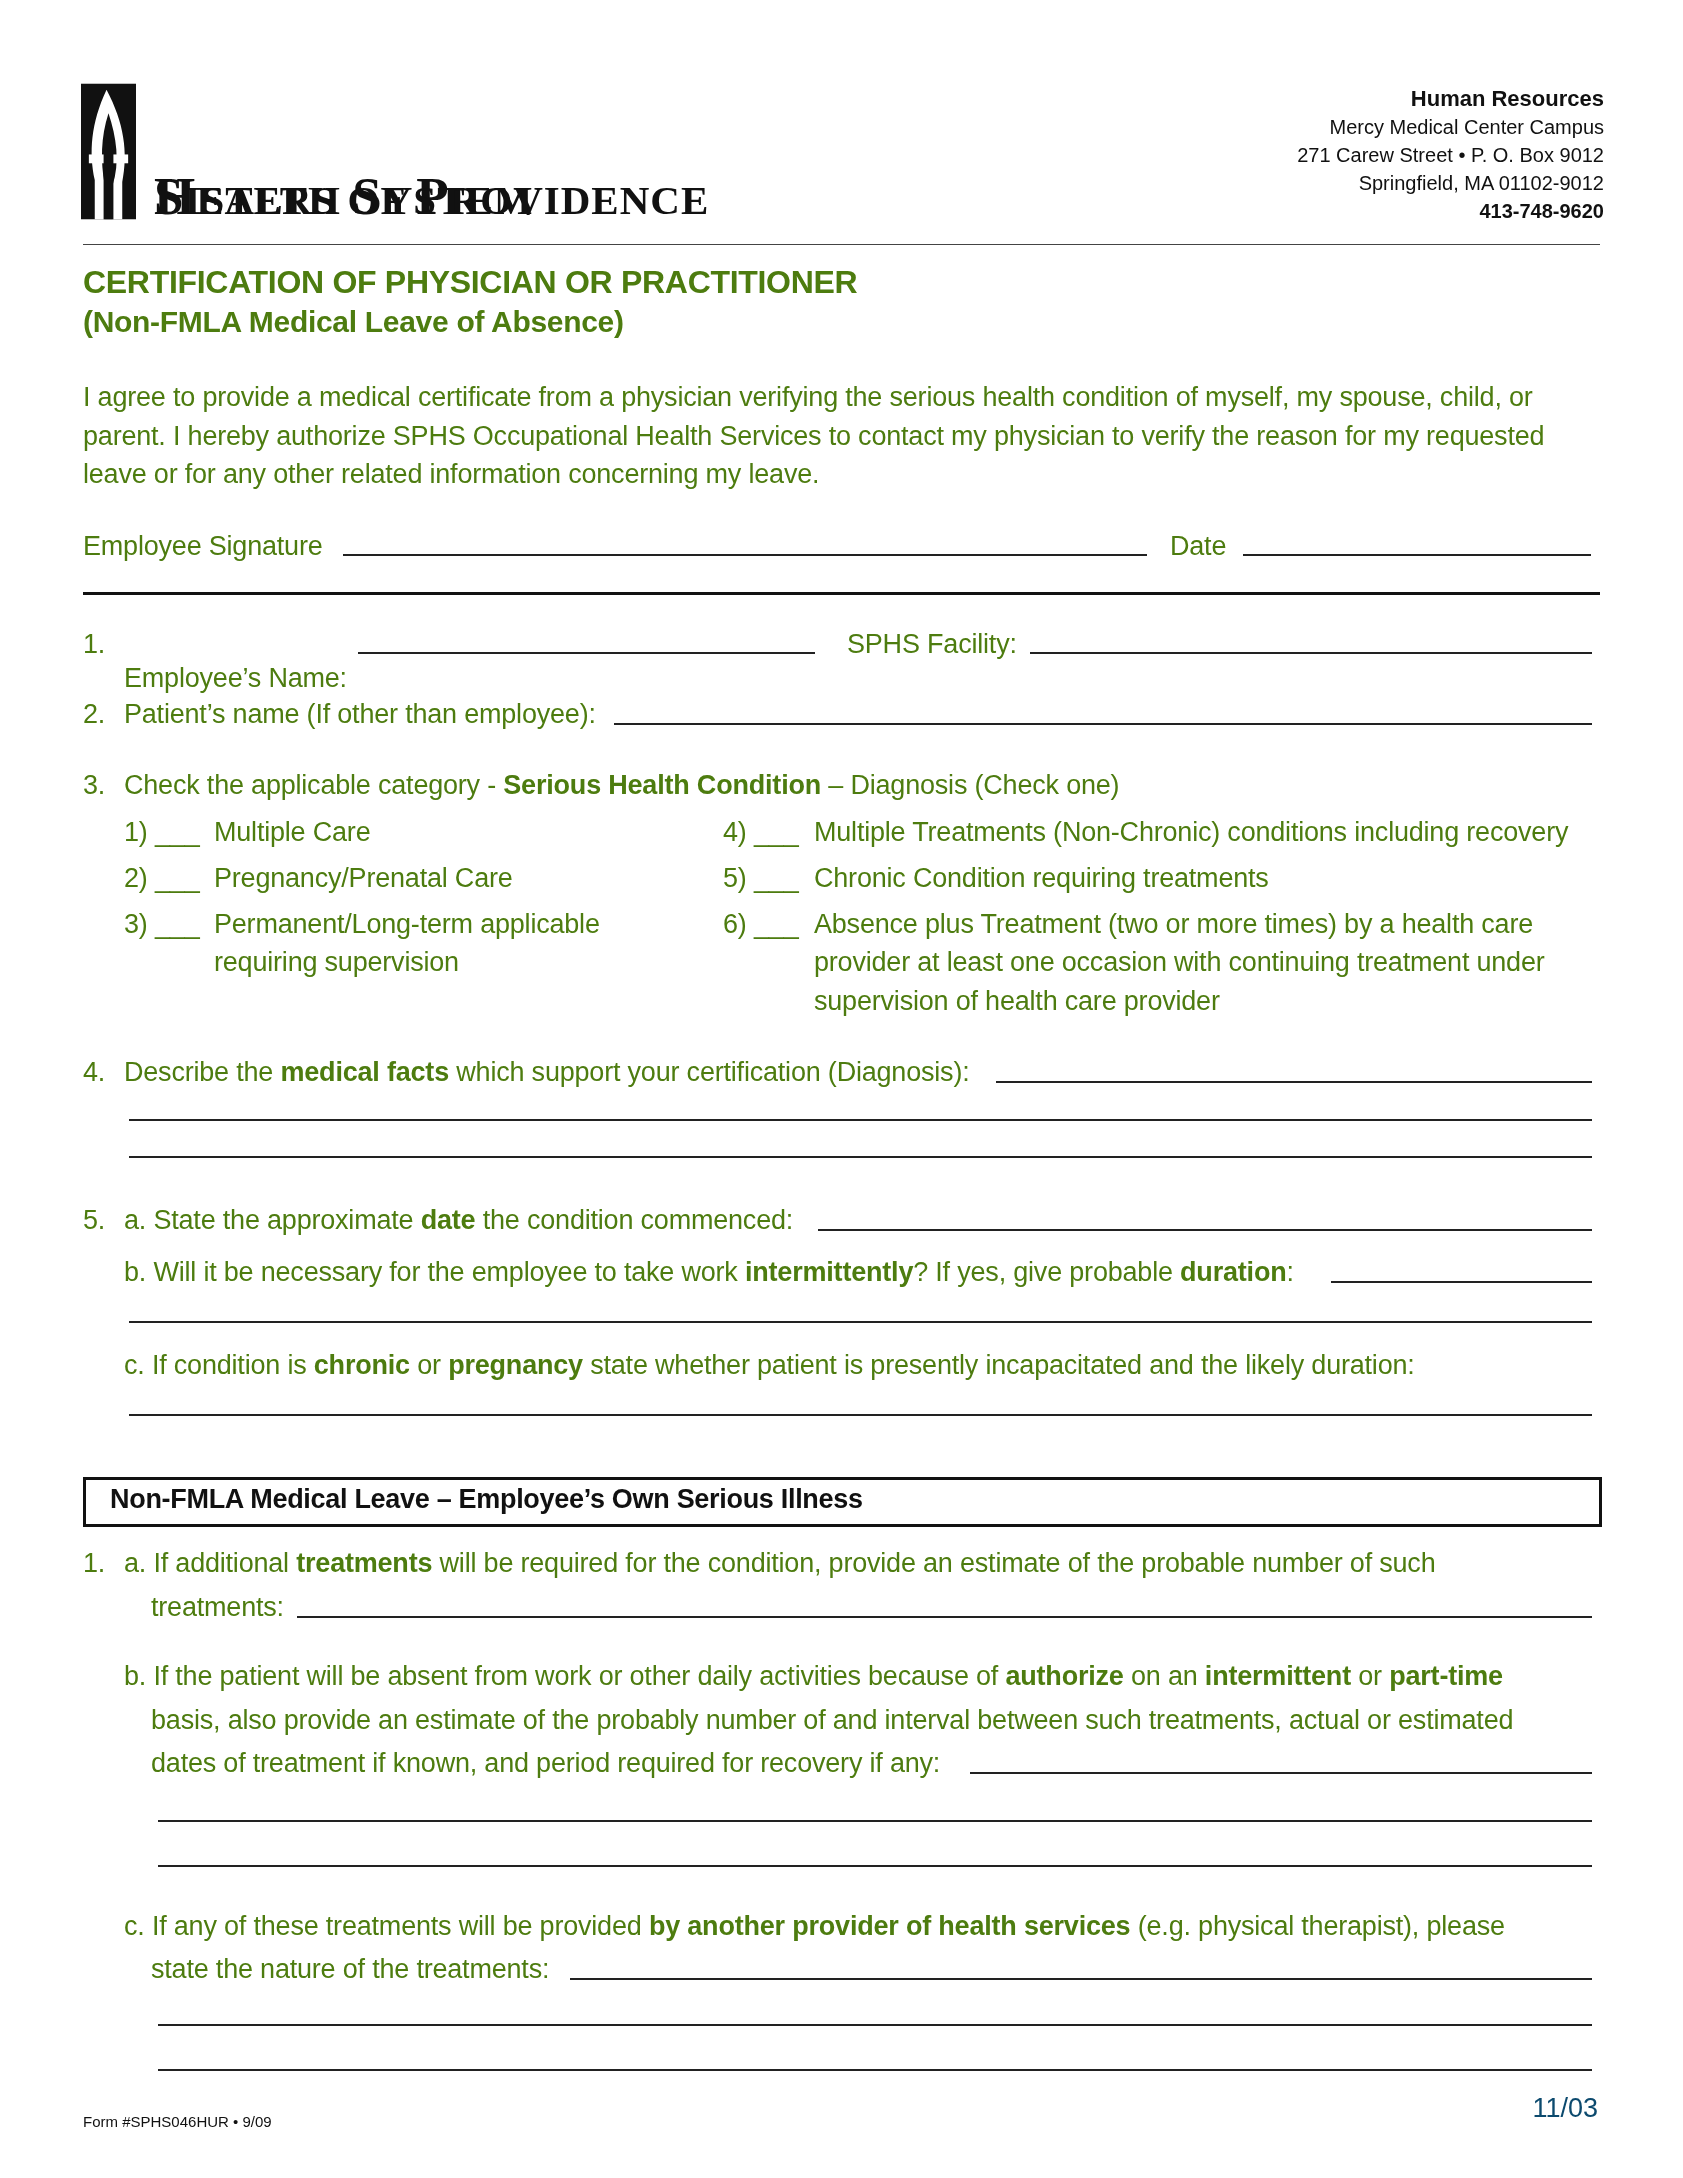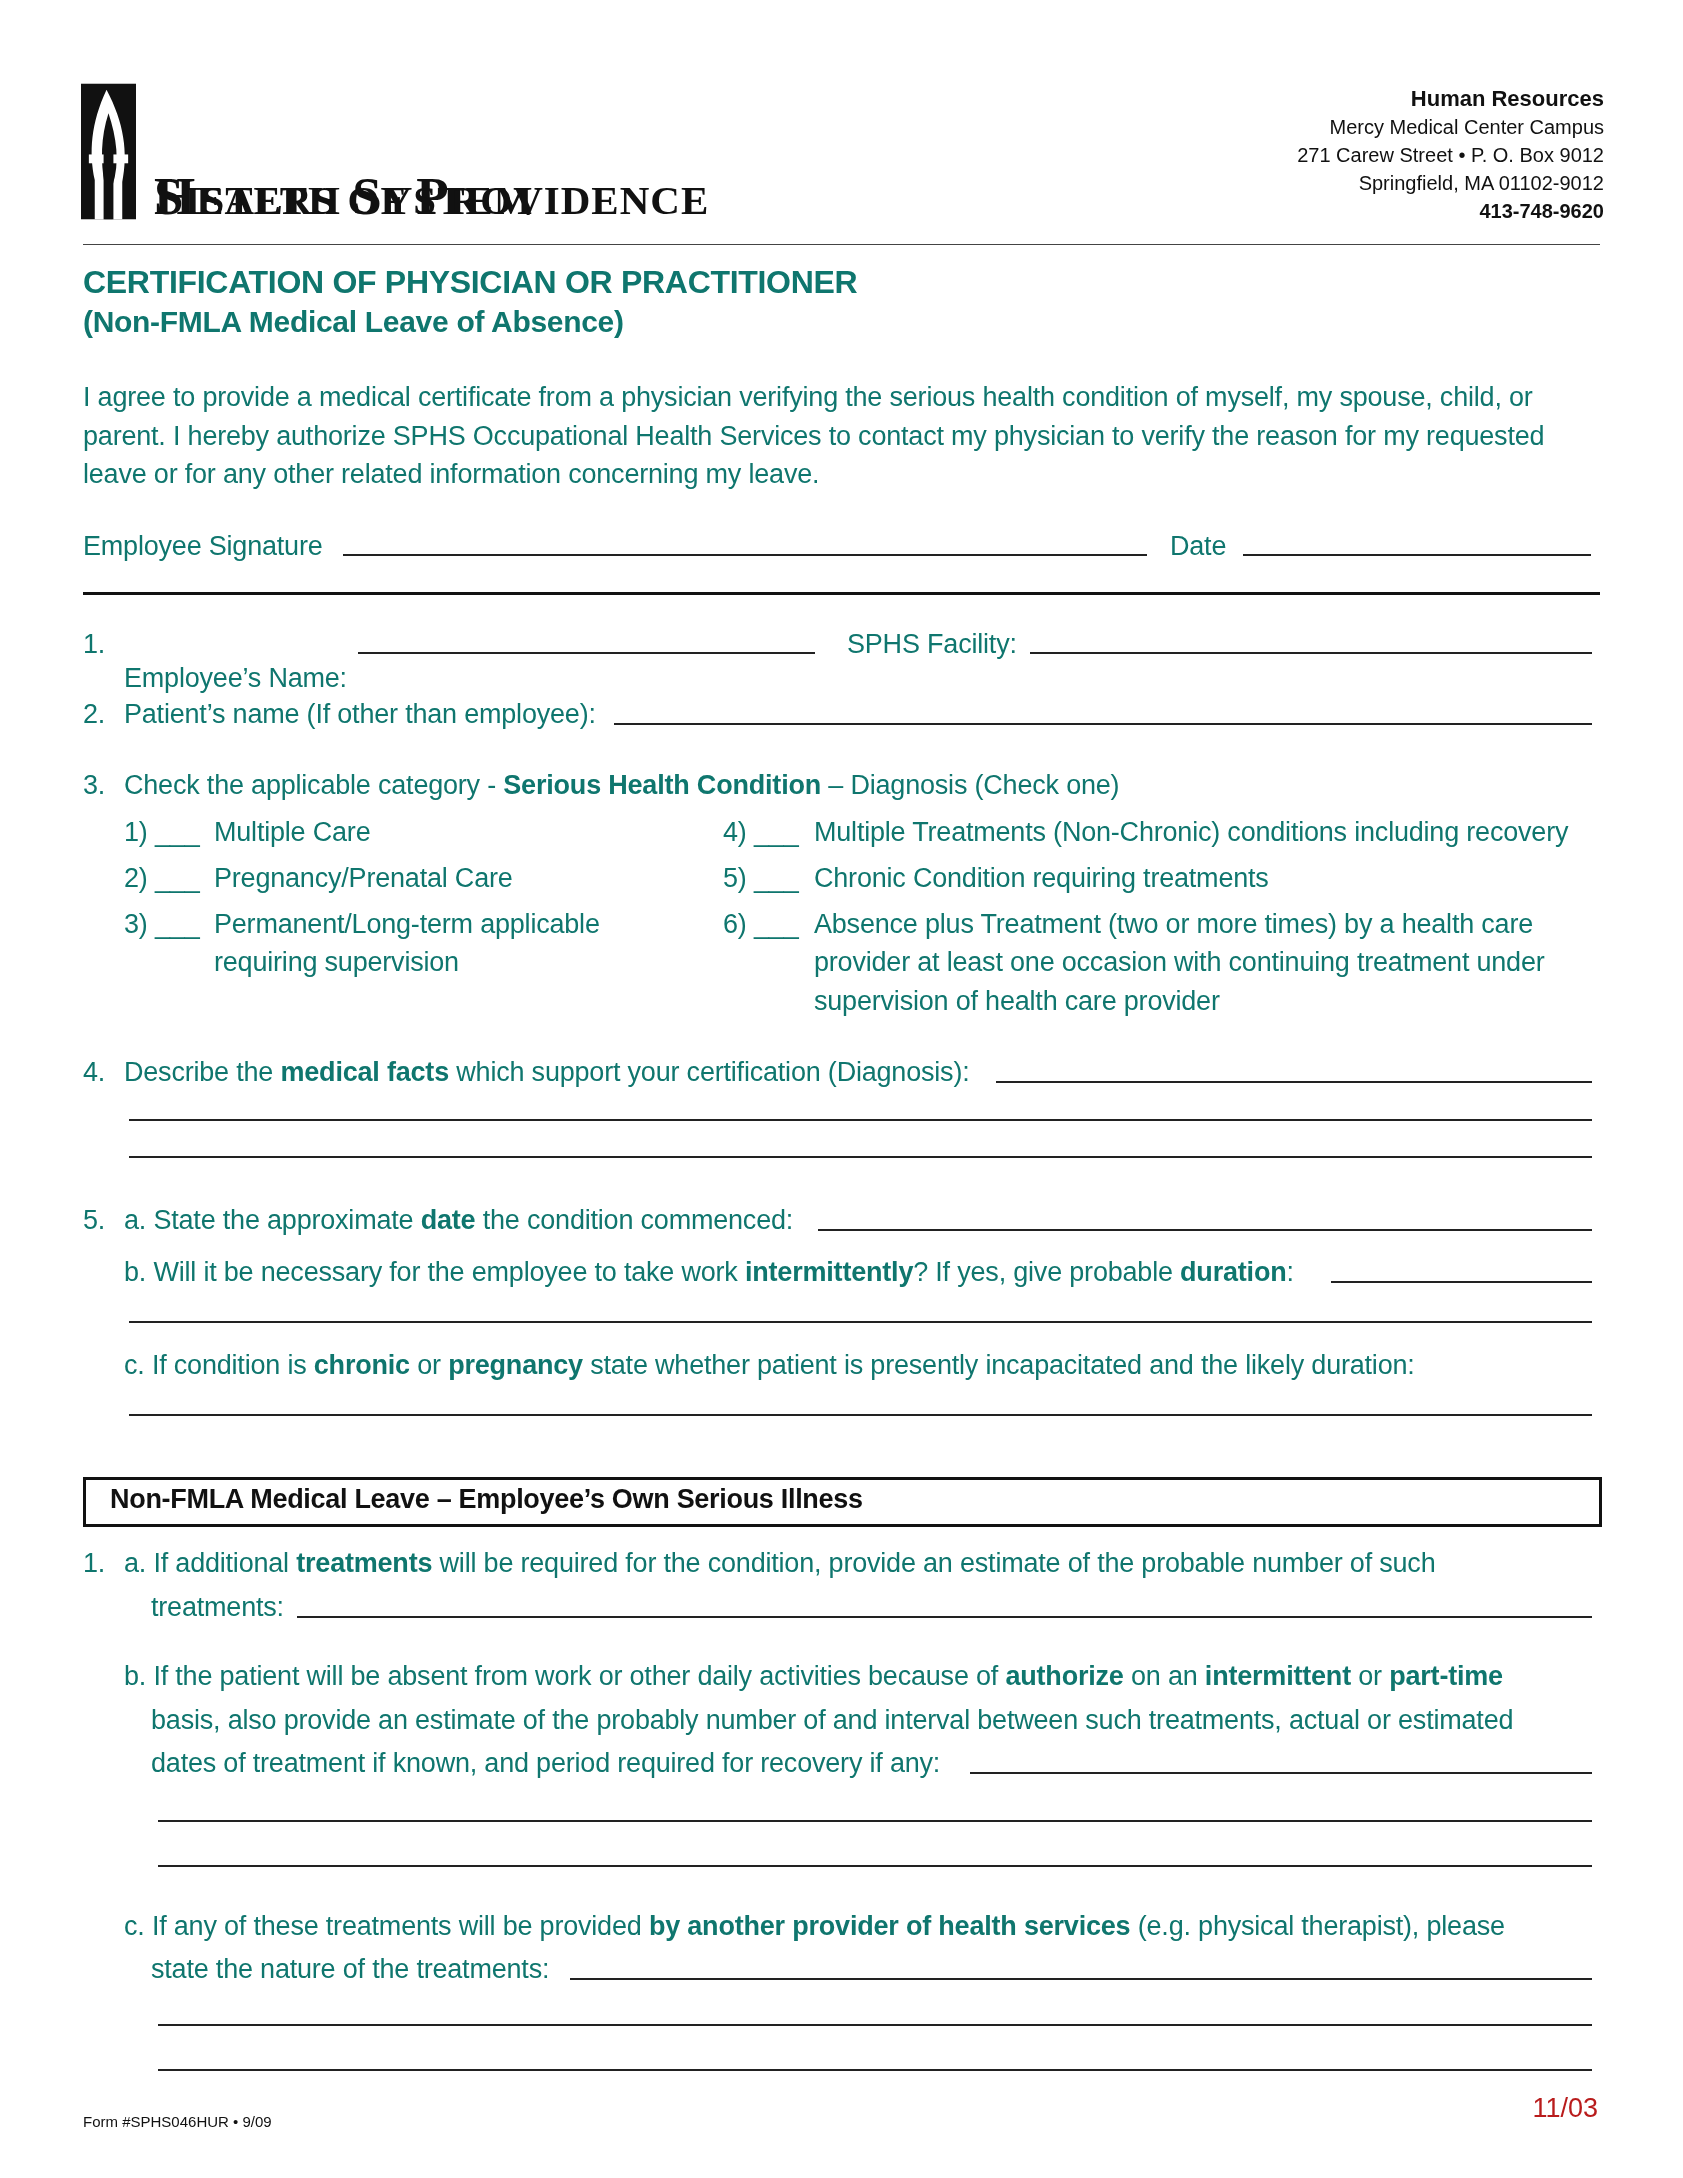--- a/index.html
+++ b/index.html
@@ -1,18 +1,18 @@
 <!DOCTYPE html>
 <html><head>
 <meta charset="utf-8">
 <style>
   html, body { margin: 0; padding: 0; background: #ffffff; }
   body { width: 1683px; height: 2178px; position: relative; overflow: hidden; color: #111; font-family: "Liberation Sans", sans-serif; }
   .abs { position: absolute; }
-  .t { font-size: 27px; line-height: 34px; white-space: nowrap; color: #0f766e; letter-spacing: -0.2px; }
+  .t { font-size: 27px; line-height: 34px; white-space: nowrap; color: #4d7c0f; letter-spacing: -0.2px; }
   .b { font-weight: bold; }
   .uline { position: absolute; height: 0; border-bottom: 2px solid #222; }
 
   
   .logo-mark { position: absolute; left: 81px; top: 83px; width: 55px; height: 137px; }
   .logo-text { position: absolute; left: 154px; font-family: "Liberation Serif", serif; font-weight: bold; color: #111; letter-spacing: 1px; white-space: nowrap; }
   .logo-text .big { font-size: 53px; }
   .logo-text .sm { font-size: 41px; }
 
   
@@ -22,21 +22,21 @@
   .rule-thin { position: absolute; left: 83px; width: 1517px; border-top: 1.5px solid #444; }
   .rule-thick { position: absolute; left: 83px; width: 1517px; border-top: 3px solid #111; }
 
   .title1 { font-size: 32px; font-weight: bold; letter-spacing: -0.3px; }
   .title2 { font-size: 30px; font-weight: bold; letter-spacing: -0.3px; }
 
   .boxhdr { position: absolute; left: 83px; top: 1477px; width: 1513px; height: 44px; border: 3px solid #111; }
   .boxhdr span { position: absolute; left: 24px; top: 4px; font-size: 27px; font-weight: bold; white-space: nowrap; letter-spacing: -0.3px; }
 
   .footer-left { position: absolute; left: 83px; top: 2113px; font-size: 15px; white-space: nowrap; color: #111; }
-  .footer-right { position: absolute; right: 85px; top: 2093px; font-size: 27px; white-space: nowrap; color: #b91c1c; }
+  .footer-right { position: absolute; right: 85px; top: 2093px; font-size: 27px; white-space: nowrap; color: #0c4a6e; }
 </style>
 </head>
 <body>
 
 <div>
   <svg class="logo-mark" viewBox="0 0 56 138">
     <rect x="0" y="0" width="56" height="138" fill="#111"></rect>
     <path d="M26 6 C10 40 8 70 14 98 L14 138 L24 138 L24 102 C20 80 20 54 28 30 C36 54 40 80 32 104 L32 138 L42 138 L42 100 C48 70 44 40 26 6 Z" fill="#fff"></path>
     <rect x="8" y="72" width="40" height="9" fill="#fff"></rect>
     <rect x="23" y="60" width="10" height="78" fill="#111"></rect>

